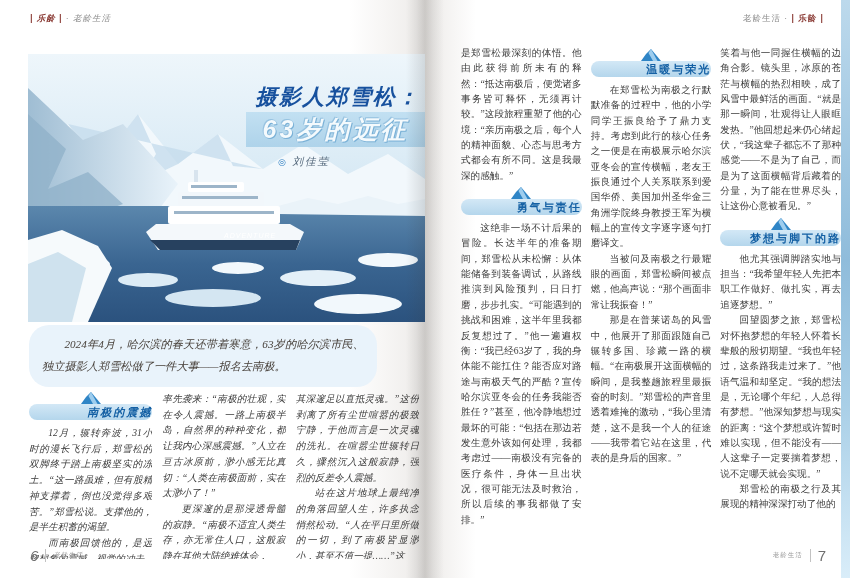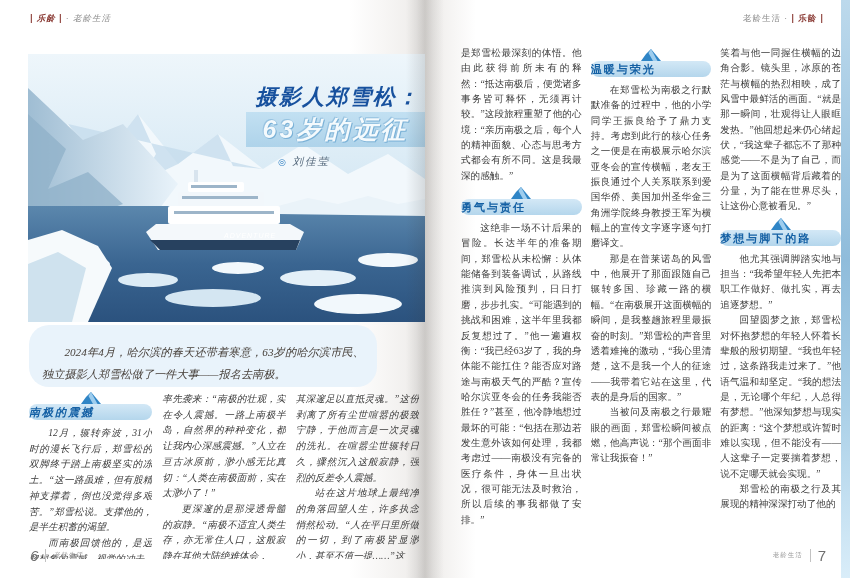--- a/index.html
+++ b/index.html
@@ -28,34 +28,34 @@
   .title-band { position:absolute; top:58px; left:218px; width:179px; height:35px;
               background:linear-gradient(180deg,#c2e0f2,#aed3ea); display:flex; align-items:center; justify-content:center; }
   .title-l2 { font-family:"Liberation Sans",sans-serif; font-weight:bold; font-size:25px; letter-spacing:3px;
               color:#f4fafd; text-shadow:0 0 1px #5f9ecb, 1px 1px 0 #7db3d8, -1px -1px 0 #9cc6e3; }
   .byline { position:absolute; top:101px; left:250px; width:142px; 
             font-size:10.5px; color:#53677a; letter-spacing:2px; }
   .byline .mark { color:#2f7fc1; font-size:9px; }
 
   
   .intro-box { position:absolute; left:29px; top:325px; width:348px; height:62px;
-               background:#e9f3fb; border-radius:20px; padding:17px 13px; }
+               background:#e9f3fb; border-radius:20px; padding:9px 13px; }
   .intro-box p { font-size:11.2px; line-height:1.95; color:#463f39; text-indent:2em; text-align:justify; }
 
   
   .cols { display:flex; position:absolute; }
   .cols-left  { left:29px; top:391px; width:390px; height:168px; gap:10px; }
   .cols-right { left:36px; top:45px;  width:380px; height:506px; gap:9px; }
   .col { flex:1 1 0; overflow:hidden; }
   .col p { font-size:9.6px; line-height:1.64; color:#3b3b3b; text-align:justify; }
   .cols-right .col p { line-height:1.6; }
   .col p.indent { text-indent:2em; }
 
   
-  .sec { text-align:left; margin:1px 0 5px; }
+  .sec { text-align:right; margin:1px 0 5px; }
   .sec .berg { display:block; margin:0 auto -1px; }
   .sec .pill { display:block; height:16px; line-height:16px; border-radius:9px;
                background:linear-gradient(180deg,#d3e8f6,#b4d6ec);
                font-family:"Liberation Sans",sans-serif; font-weight:bold; font-size:11px;
                color:#1460a4; letter-spacing:2px; }
   .cols-right .sec { margin-top:4px; }
 
   
   .folio { position:absolute; bottom:14px; display:flex; align-items:center; gap:7px;
            font-family:"Liberation Sans",sans-serif; }
@@ -202,22 +202,22 @@
 
       <div class="col">
         <div class="sec">
           <svg class="berg" width="24" height="13" viewBox="0 0 24 13">
             <polygon points="12,0 17,6 22,12 2,12 7,5" fill="#2f85c6"></polygon>
             <polygon points="12,0 9.5,4 14,12 18.5,12" fill="#9ecdee"></polygon>
           </svg>
           <span class="pill">温暖与荣光</span>
         </div>
         <p class="indent">在郑雪松为南极之行默默准备的过程中，他的小学同学王振良给予了鼎力支持。考虑到此行的核心任务之一便是在南极展示哈尔滨亚冬会的宣传横幅，老友王振良通过个人关系联系到爱国华侨、美国加州圣华金三角洲学院终身教授王军为横幅上的宣传文字逐字逐句打磨译文。</p>
+        <p class="indent">当被问及南极之行最耀眼的画面，郑雪松瞬间被点燃，他高声说：“那个画面非常让我振奋！”</p>
         <p class="indent">那是在普莱诺岛的风雪中，他展开了那面跟随自己辗转多国、珍藏一路的横幅。“在南极展开这面横幅的瞬间，是我整趟旅程里最振奋的时刻。”郑雪松的声音里透着难掩的激动，“我心里清楚，这不是我一个人的征途——我带着它站在这里，代表的是身后的国家。”</p>
-        <p class="indent">当被问及南极之行最耀眼的画面，郑雪松瞬间被点燃，他高声说：“那个画面非常让我振奋！”</p>
       </div>
 
       <div class="col">
         <p>笑着与他一同握住横幅的边角合影。镜头里，冰原的苍茫与横幅的热烈相映，成了风雪中最鲜活的画面。“就是那一瞬间，壮观得让人眼眶发热。”他回想起来仍心绪起伏，“我这辈子都忘不了那种感觉——不是为了自己，而是为了这面横幅背后藏着的分量，为了能在世界尽头，让这份心意被看见。”</p>
         <div class="sec">
           <svg class="berg" width="24" height="13" viewBox="0 0 24 13">
             <polygon points="12,0 17,6 22,12 2,12 7,5" fill="#2f85c6"></polygon>
             <polygon points="12,0 9.5,4 14,12 18.5,12" fill="#9ecdee"></polygon>
           </svg>
           <span class="pill">梦想与脚下的路</span>

